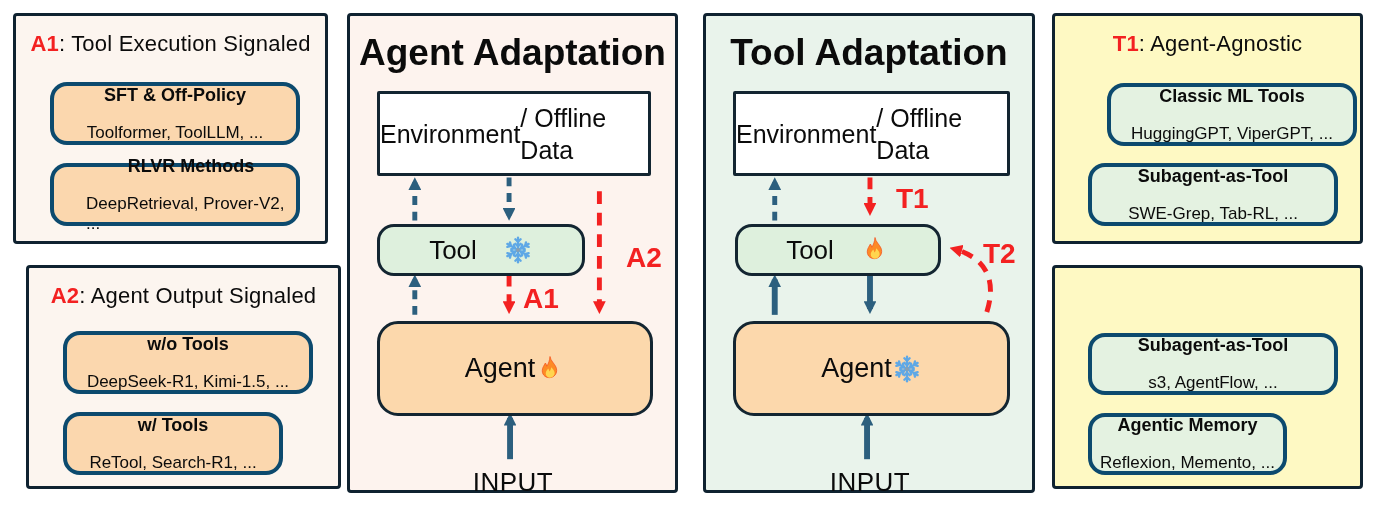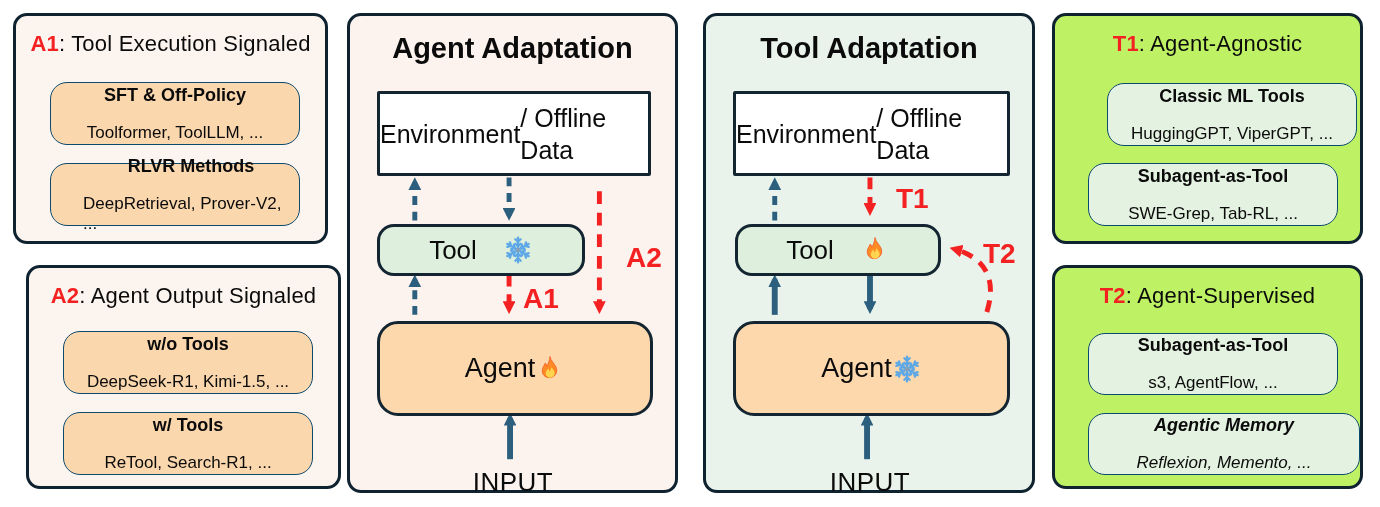--- a/index.html
+++ b/index.html
@@ -1,36 +1,36 @@
 <!DOCTYPE html>
 <html><head>
 <meta charset="utf-8">
 <style>
   html,body { margin:0; padding:0; background:#ffffff; }
   body { font-family:"Liberation Sans", sans-serif; color:#0b0b0b; }
   .canvas { position:relative; width:1380px; height:507px; background:#ffffff; overflow:hidden; }
 
-  .panel { position:absolute; box-sizing:border-box; border:3.5px solid #0f2230; border-radius:14px; }
+  .panel { position:absolute; box-sizing:border-box; border:3.5px solid #0f2230; border-radius:4px; }
   .warm   { background:#fcf5ef; }
-  .greenish { background:#bef264; }
+  .greenish { background:#fef9c3; }
   .warm-mid { background:#fdf3ee; }
   .green-mid { background:#e9f3eb; }
 
   
   .list-title { position:absolute; top:15px; left:0; width:100%; text-align:center; font-size:22px; letter-spacing:.2px; }
   .code { font-weight:bold; color:#f32121; }
-  .pill { position:absolute; box-sizing:border-box; border:1px solid #0c4a6e; border-radius:17px;
+  .pill { position:absolute; box-sizing:border-box; border:4px solid #0c4a6e; border-radius:17px;
           display:flex; flex-direction:column; align-items:center; justify-content:center; gap:17px; }
   .pill.orange { background:#fbd7ae; }
   .pill.green  { background:#e4f2e1; }
   .pill-head { font-weight:bold; font-size:18px; }
   .pill-sub  { font-size:17px; }
 
   
-  .flow-title { position:absolute; top:16px; left:0; width:100%; text-align:center; font-weight:bold; font-size:29px; }
+  .flow-title { position:absolute; top:16px; left:0; width:100%; text-align:center; font-weight:bold; font-size:37px; }
   .node { position:absolute; box-sizing:border-box; border:3px solid #132531; display:flex; align-items:center; justify-content:center; }
   .env-node   { background:#ffffff; border-radius:2px; font-size:25px; line-height:1.28; }
   .tool-node  { background:#def0dd; border-radius:17px; font-size:26px; gap:26px; }
   .agent-node { background:#fcd8ac; border-radius:21px; font-size:27px; gap:0; }
   .arrow-label { position:absolute; font-weight:bold; font-size:28px; color:#f32121; }
   .input-label { position:absolute; transform:translateX(-50%); font-size:26px; letter-spacing:.5px; }
   .arrows { position:absolute; left:0; top:0; width:100%; height:100%; pointer-events:none; }
   .icon { display:inline-flex; }
 </style>
 </head>
@@ -53,21 +53,21 @@
   </div>
 
   <div class="panel warm" style="left:26px; top:265px; width:315px; height:224px;padding-left:24px;">
     <div class="list-title">
       <span class="code">A2</span><span>: Agent Output Signaled</span>
     </div>
     <div class="pill orange" style="left:34px; top:63px; width:250px; height:63px;">
       <div class="pill-head">w/o Tools</div>
       <div class="pill-sub">DeepSeek-R1, Kimi-1.5, ...</div>
     </div>
-    <div class="pill orange" style="left:34px; top:144px; width:250px; height:63px;">
+    <div class="pill orange" style="left:34px; top:144px; width:220px; height:63px;">
       <div class="pill-head">w/ Tools</div>
       <div class="pill-sub">ReTool, Search-R1, ...</div>
     </div>
   </div>
 
   <div class="panel warm-mid" style="left:347px; top:13px; width:331px; height:480px;">
     <div class="flow-title">Agent Adaptation</div>
 
     <svg class="arrows" viewBox="0 0 331 480">
       <defs>
@@ -200,26 +200,23 @@
       <div class="pill-head">Classic ML Tools</div>
       <div class="pill-sub">HuggingGPT, ViperGPT, ...</div>
     </div>
     <div class="pill green" style="left:33px; top:147px; width:250px; height:63px;">
       <div class="pill-head">Subagent-as-Tool</div>
       <div class="pill-sub">SWE-Grep, Tab-RL, ...</div>
     </div>
   </div>
 
   <div class="panel greenish" style="left:1052px; top:265px; width:311px; height:224px;">
-    <div class="list-title">
-      <span class="code">T2</span><span>: Agent-Supervised</span>
-    </div>
     <div class="pill green" style="left:33px; top:65px; width:250px; height:62px;">
       <div class="pill-head">Subagent-as-Tool</div>
       <div class="pill-sub">s3, AgentFlow, ...</div>
     </div>
-    <div class="pill green" style="left:33px; top:145px; width:272px; height:62px;font-style:italic;">
+    <div class="pill green" style="left:33px; top:145px; width:199px; height:62px;">
       <div class="pill-head">Agentic Memory</div>
       <div class="pill-sub">Reflexion, Memento, ...</div>
     </div>
   </div>
 
 </div>
 
 </body></html>

